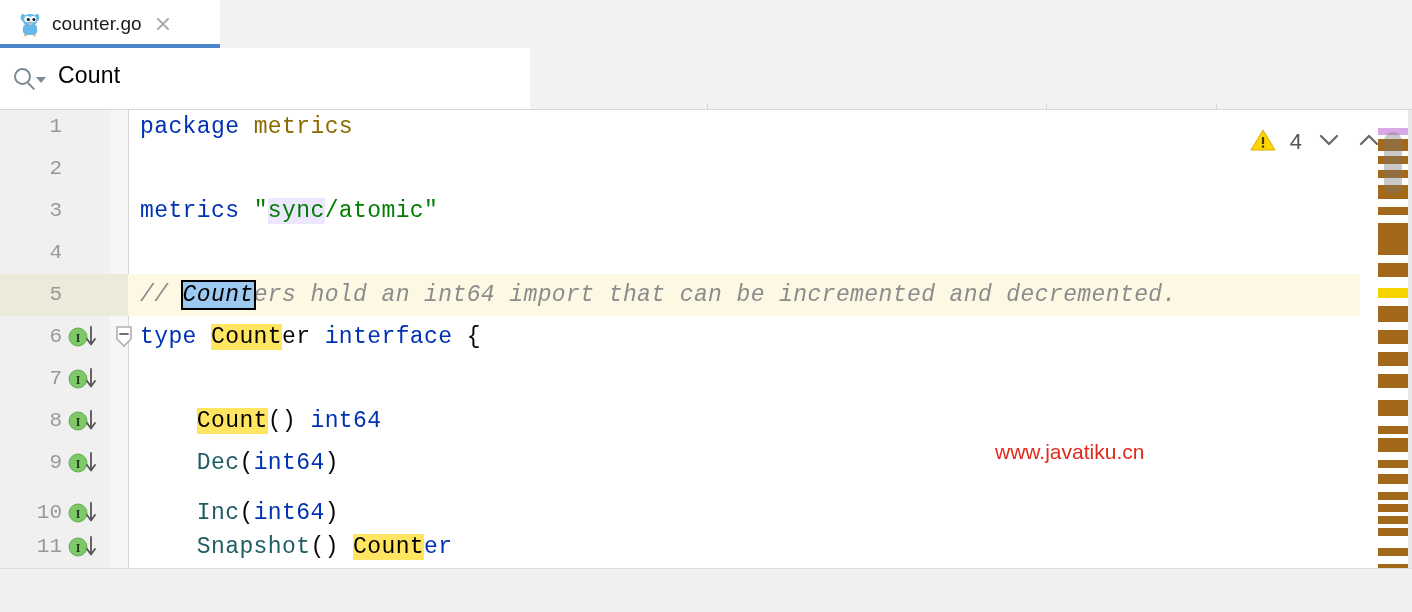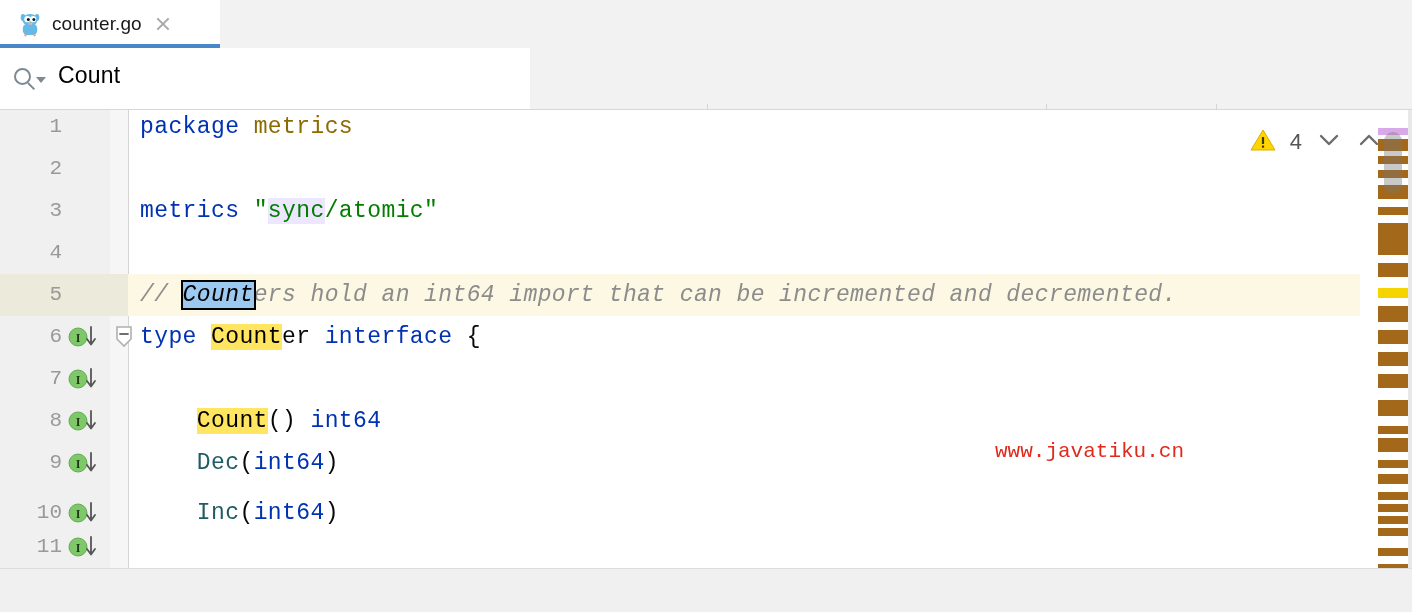--- a/index.html
+++ b/index.html
@@ -157,21 +157,21 @@
   .ident-hl { background:#ece6ff; }
   .m-yellow { background:#ffe560; color:#000; }
   .m-current {
     background:#9cc9f0; color:#000;
     outline:2px solid #000; outline-offset:0px;
   }
 
   .watermark {
     position:absolute; left:995px; top:330px;
     font-size:21px; color:#e02a1c;
-    font-family:Liberation Mono, monospace;
+    font-family:Liberation Sans, sans-serif;
   }
 
   
   .inspect-widget {
     position:absolute; right:30px; top:18px;
     display:flex; align-items:center; gap:14px;
   }
   .warn-count { font-size:22px; color:#555; font-family:"Liberation Sans",sans-serif; }
 
   
@@ -397,20 +397,21 @@
             </svg></span>
           <span class="code"><span class="pl">    </span><span class="fn">Inc</span><span class="pl">(</span><span class="typ">int64</span><span class="pl">)</span></span>
         </div>
         <div class="line" style="top: 416px;">
           <span class="lineno">11</span>
           <span class="impl-ico" style="top: 10px;"><svg width="34" height="22" viewBox="0 0 34 22">
               <circle cx="10" cy="11" r="9" fill="#7fc86a" stroke="#62ac4e" stroke-width="1"></circle>
               <text x="10" y="16" font-size="12" font-family="Liberation Serif, serif" font-weight="bold" text-anchor="middle" fill="#1d3a14">I</text>
               <path d="M23 1 V17 M19 13 L23 18.5 L27 13" fill="none" stroke="#555" stroke-width="1.8" stroke-linecap="round" stroke-linejoin="round"></path>
             </svg></span>
+          <span class="code"><span class="pl">    </span><span class="fn">Snapshot</span><span class="pl">() </span><span class="m-yellow">Count</span><span class="typ">er</span></span>
         </div>
       </div>
 
     <div class="watermark">www.javatiku.cn</div>
 
     <div class="inspect-widget">
       <span>
         <svg width="26" height="24" viewBox="0 0 26 24">
           <path d="M13 2 L25 22 H1 Z" fill="#ffd400" stroke="#d8b000" stroke-width="1"></path>
           <rect x="11.9" y="9" width="2.2" height="7" fill="#3c3c00"></rect>

